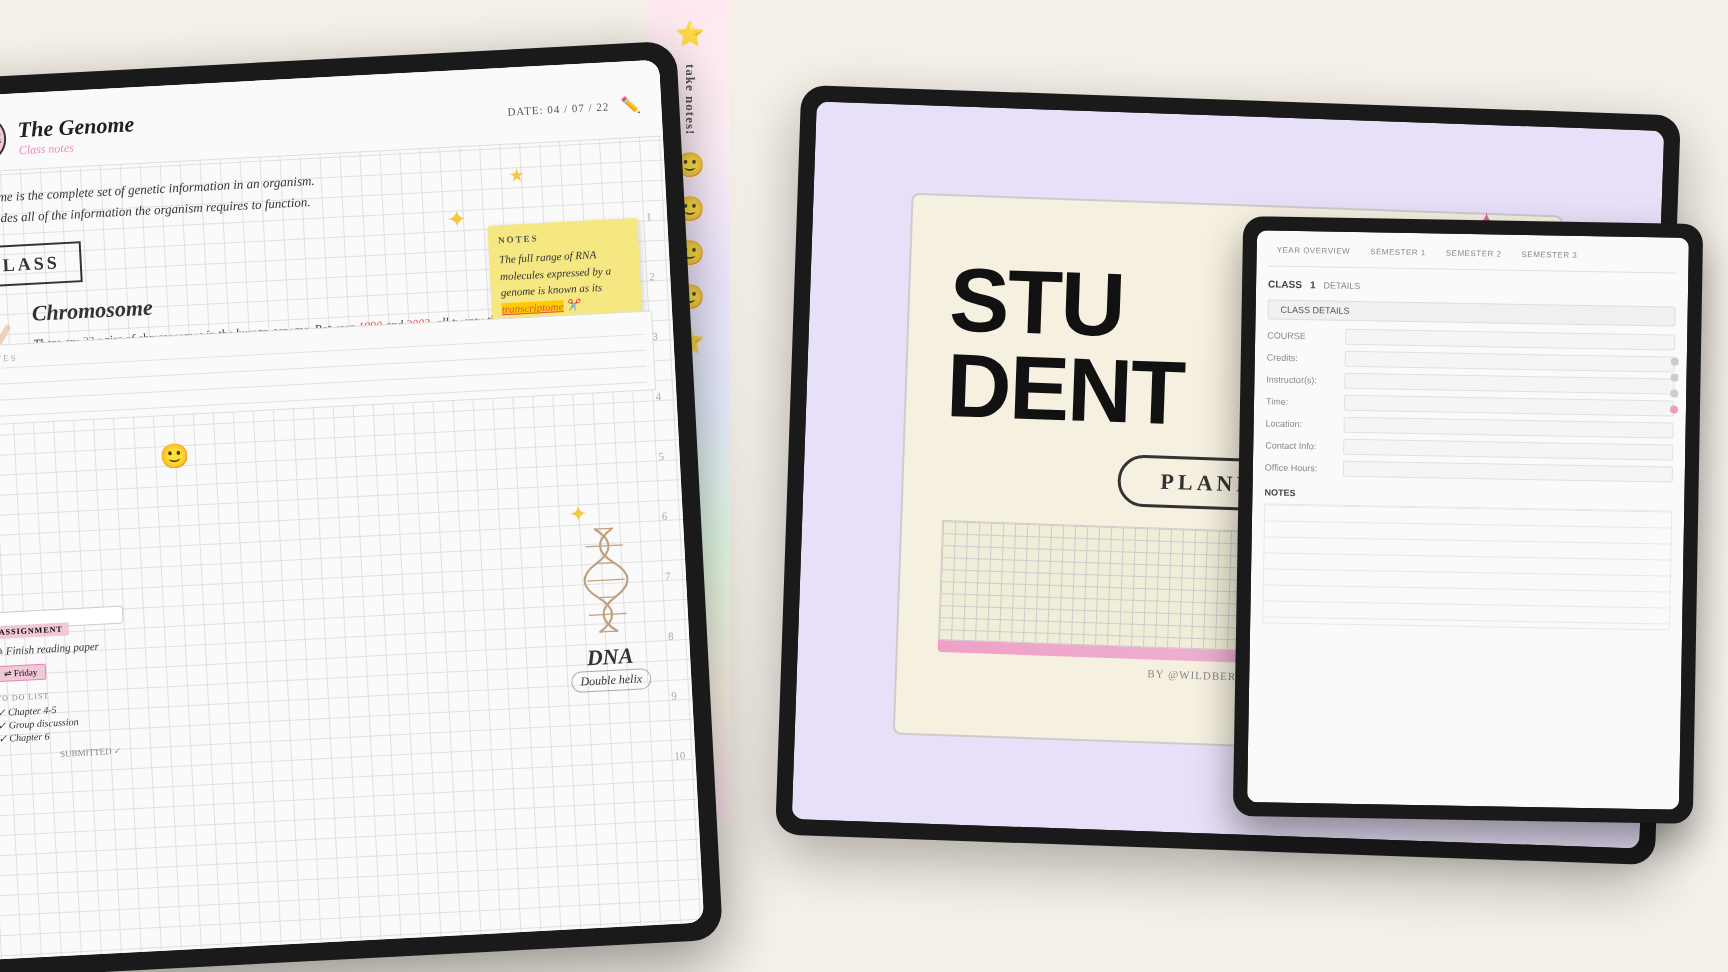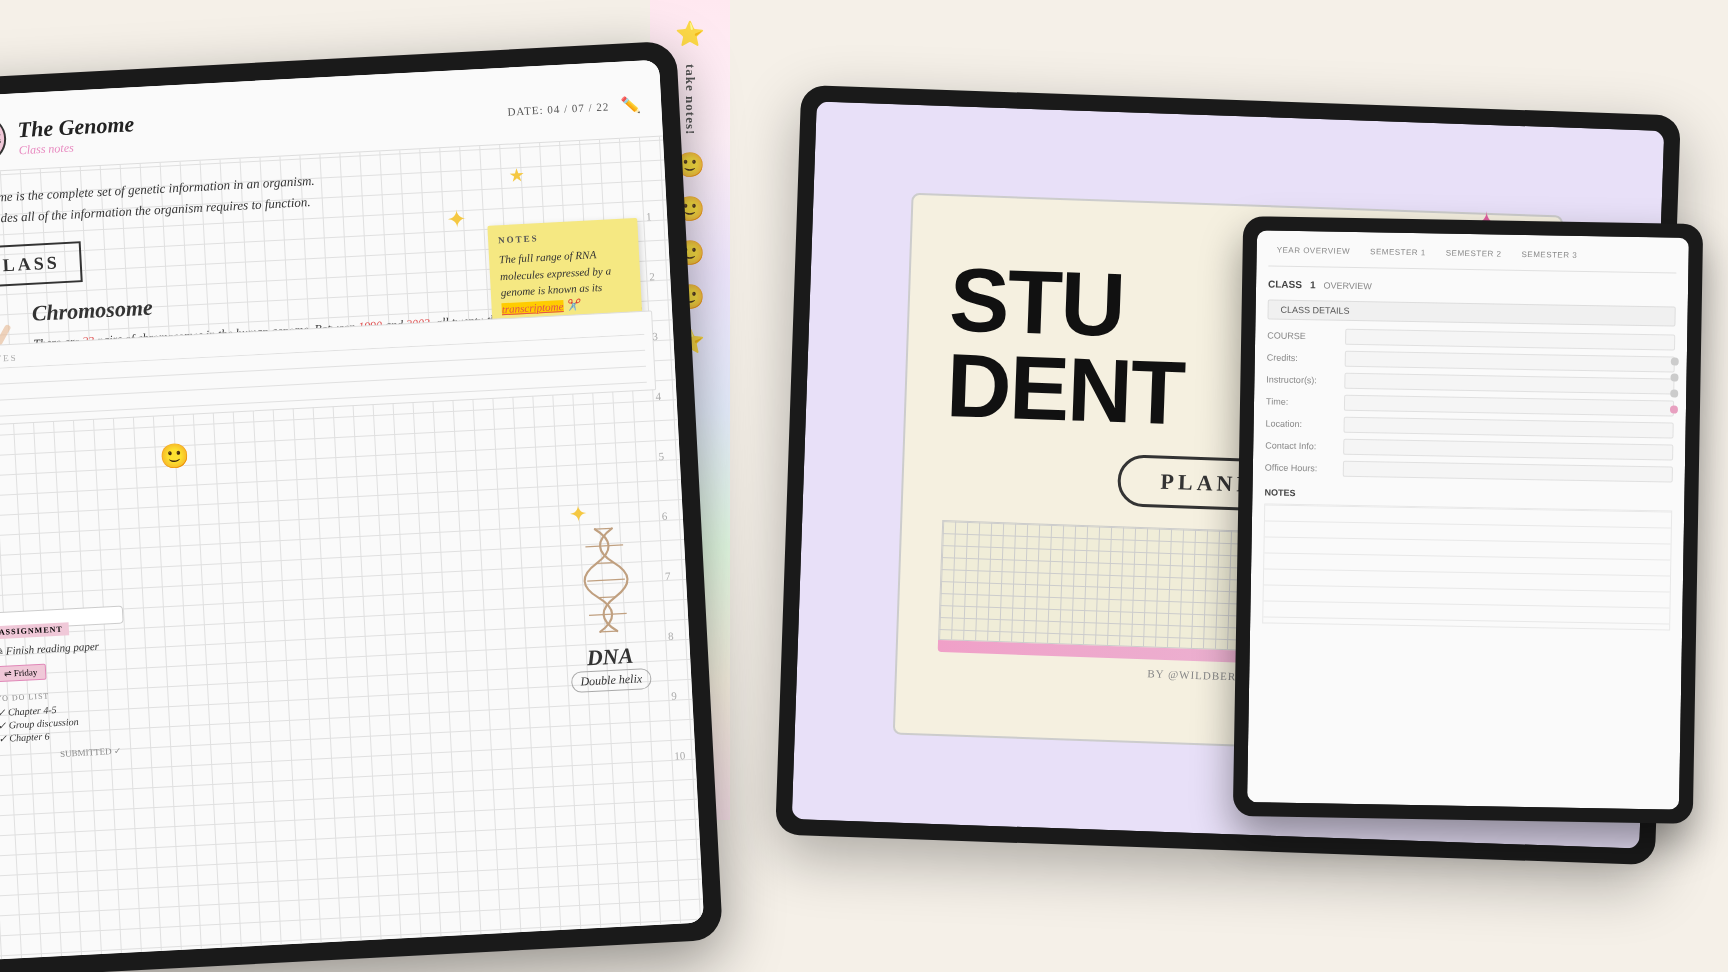--- a/index.html
+++ b/index.html
@@ -738,21 +738,21 @@
         <div class="class-detail-nav">
           <div class="nav-tab">YEAR OVERVIEW</div>
           <div class="nav-tab">SEMESTER 1</div>
           <div class="nav-tab">SEMESTER 2</div>
           <div class="nav-tab">SEMESTER 3</div>
         </div>
 
         <div class="class-detail-header">
           <span class="class-label">CLASS</span>
           <span class="class-label">1</span>
-          <span class="overview-link">OVERVIEW</span>
+          <span class="overview-link">DETAILS</span>
         </div>
 
         <div class="class-details-btn">CLASS DETAILS</div>
 
         <div class="form-row">
           <span class="form-label">COURSE</span>
           <div class="form-input"></div>
         </div>
         <div class="form-row">
           <span class="form-label">Credits:</span>

